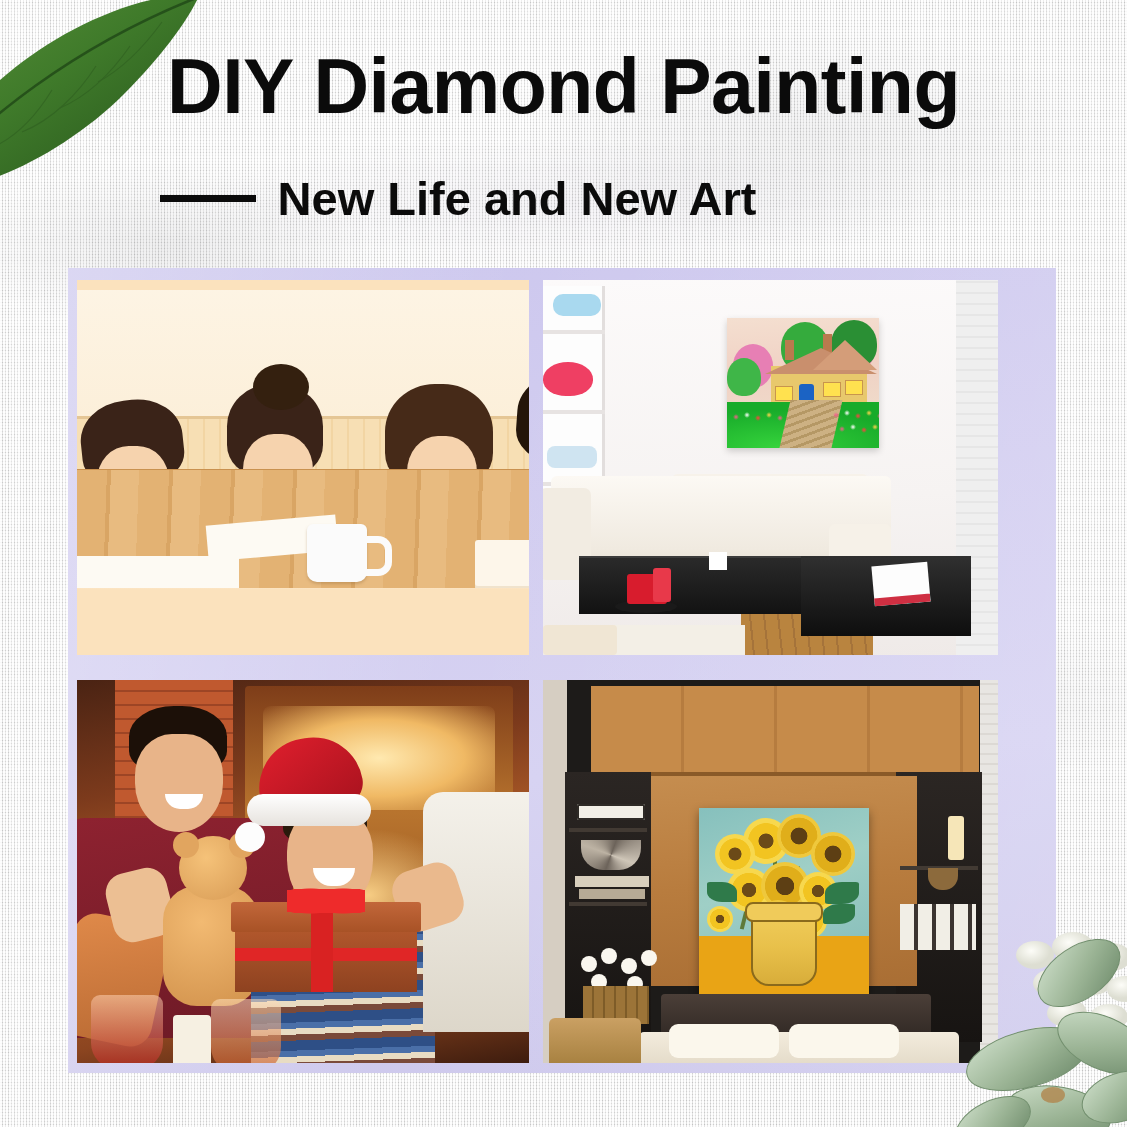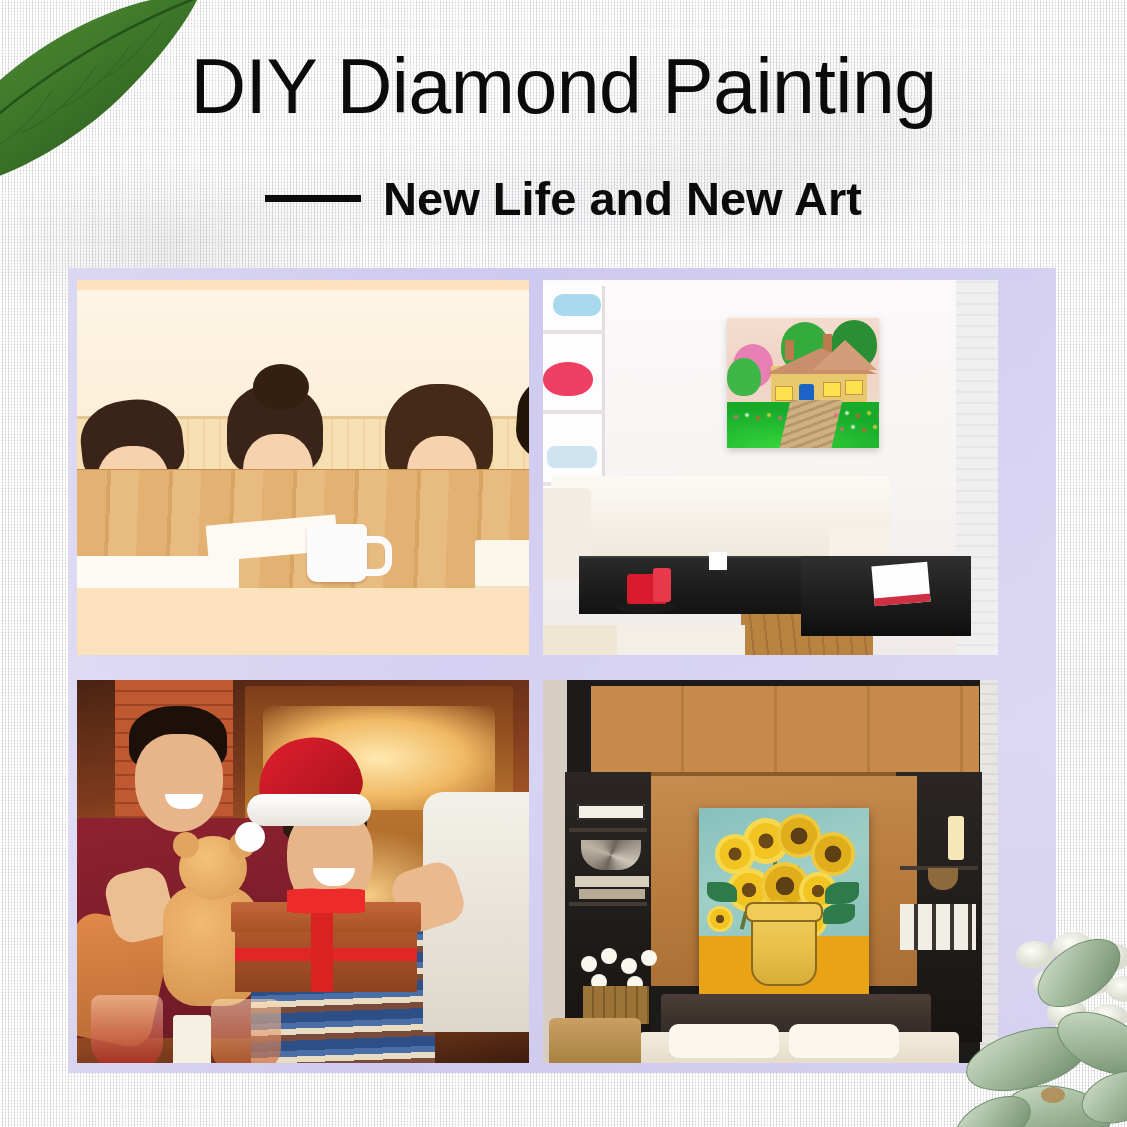--- a/index.html
+++ b/index.html
@@ -23,23 +23,23 @@
       radial-gradient(ellipse 300px 120px at 15% 22%, rgba(160,160,165,.16), transparent 70%),
       radial-gradient(ellipse 420px 160px at 72% 12%, rgba(170,170,175,.13), transparent 70%),
       radial-gradient(ellipse 360px 150px at 30% 86%, rgba(165,165,170,.15), transparent 72%),
       radial-gradient(ellipse 300px 120px at 86% 62%, rgba(175,175,180,.11), transparent 70%),
       radial-gradient(ellipse 500px 90px at 50% 18%, rgba(205,200,215,.18), transparent 75%);
     mix-blend-mode:multiply;}
 
   
   #header{position:absolute;left:0;top:0;width:1127px;height:272px;}
   #title{position:absolute;left:0;top:48px;width:1127px;text-align:center;
-    font-size:77px;font-weight:normal;color:#0b0b0b;letter-spacing:-.5px;
+    font-size:77px;font-weight:bold;color:#0b0b0b;letter-spacing:-.5px;
     line-height:1;white-space:nowrap;}
-  #subtitle-row{position:absolute;left:0;top:175px;width:1127px;
+  #subtitle-row{position:absolute;left:0;top:175px;width:916px;
     display:flex;align-items:center;justify-content:center;gap:22px;}
   #subtitle-dash{width:96px;height:7px;background:#0b0b0b;flex:0 0 auto;}
   #subtitle{font-size:47px;font-weight:bold;color:#0b0b0b;white-space:nowrap;line-height:1;}
 
   
   #leaf{position:absolute;left:-44px;top:-28px;width:250px;height:238px;}
 
   
   #succulent{position:absolute;right:-10px;bottom:-14px;width:230px;height:210px;}
 

